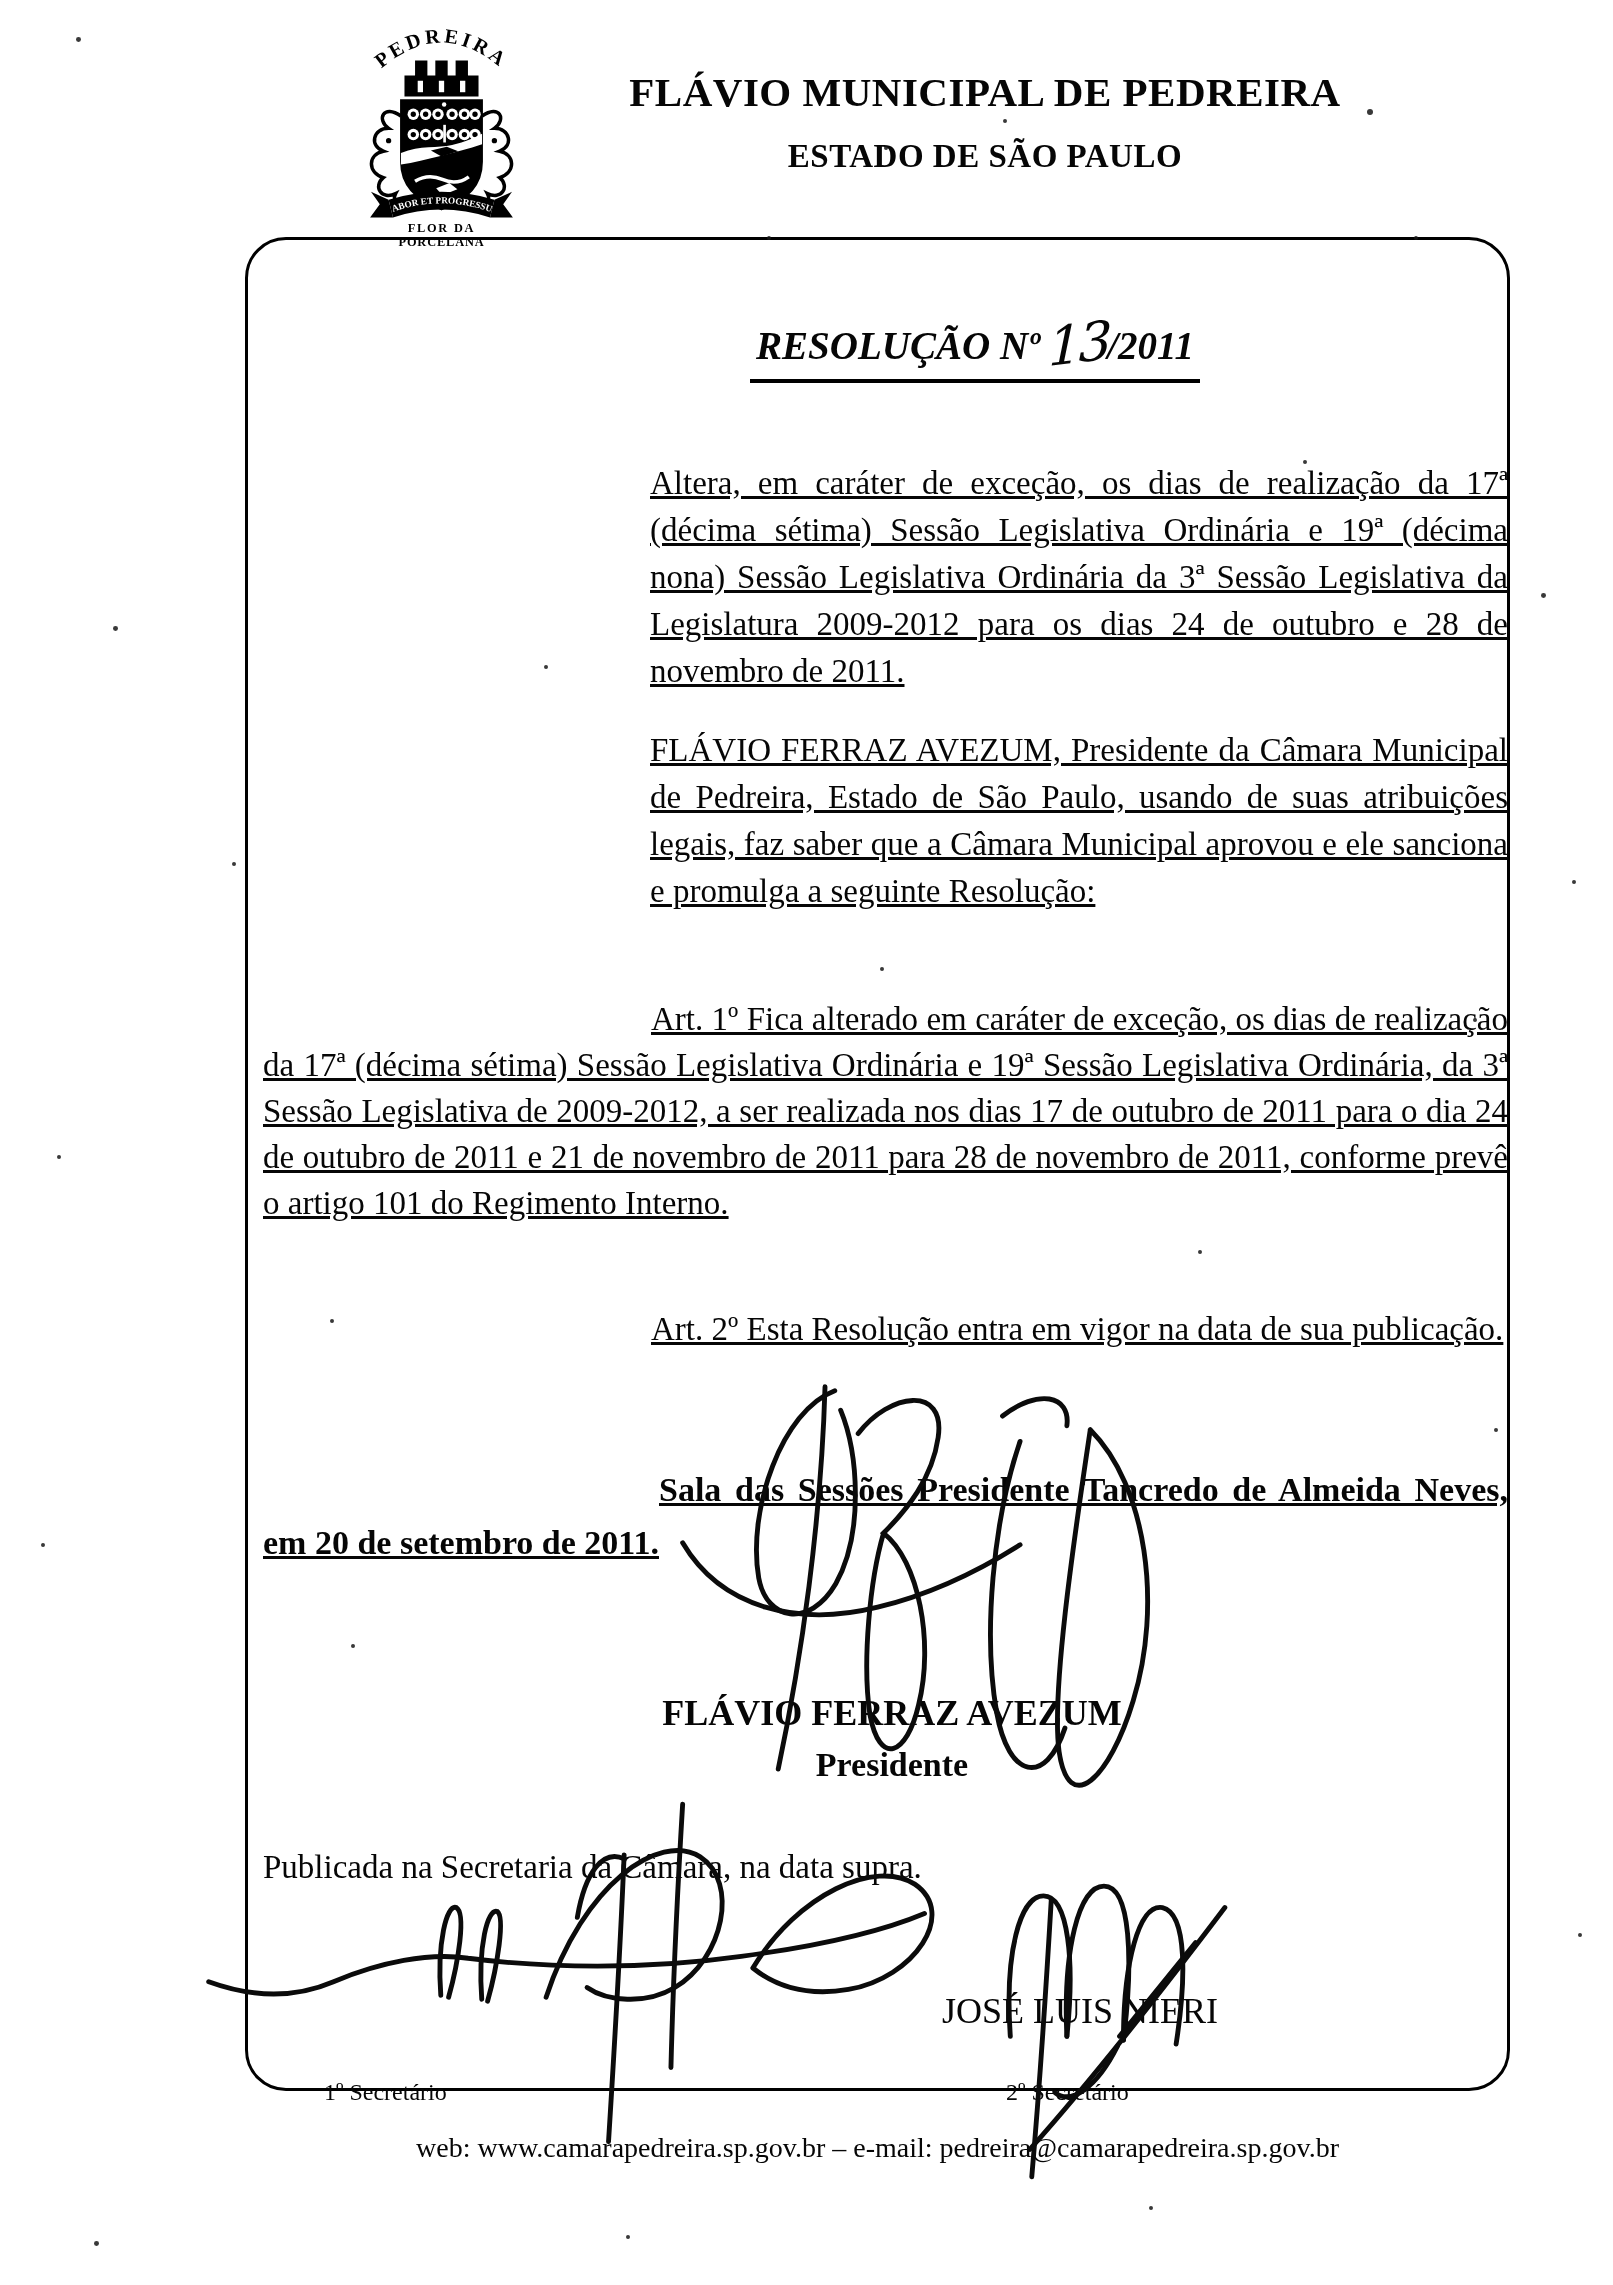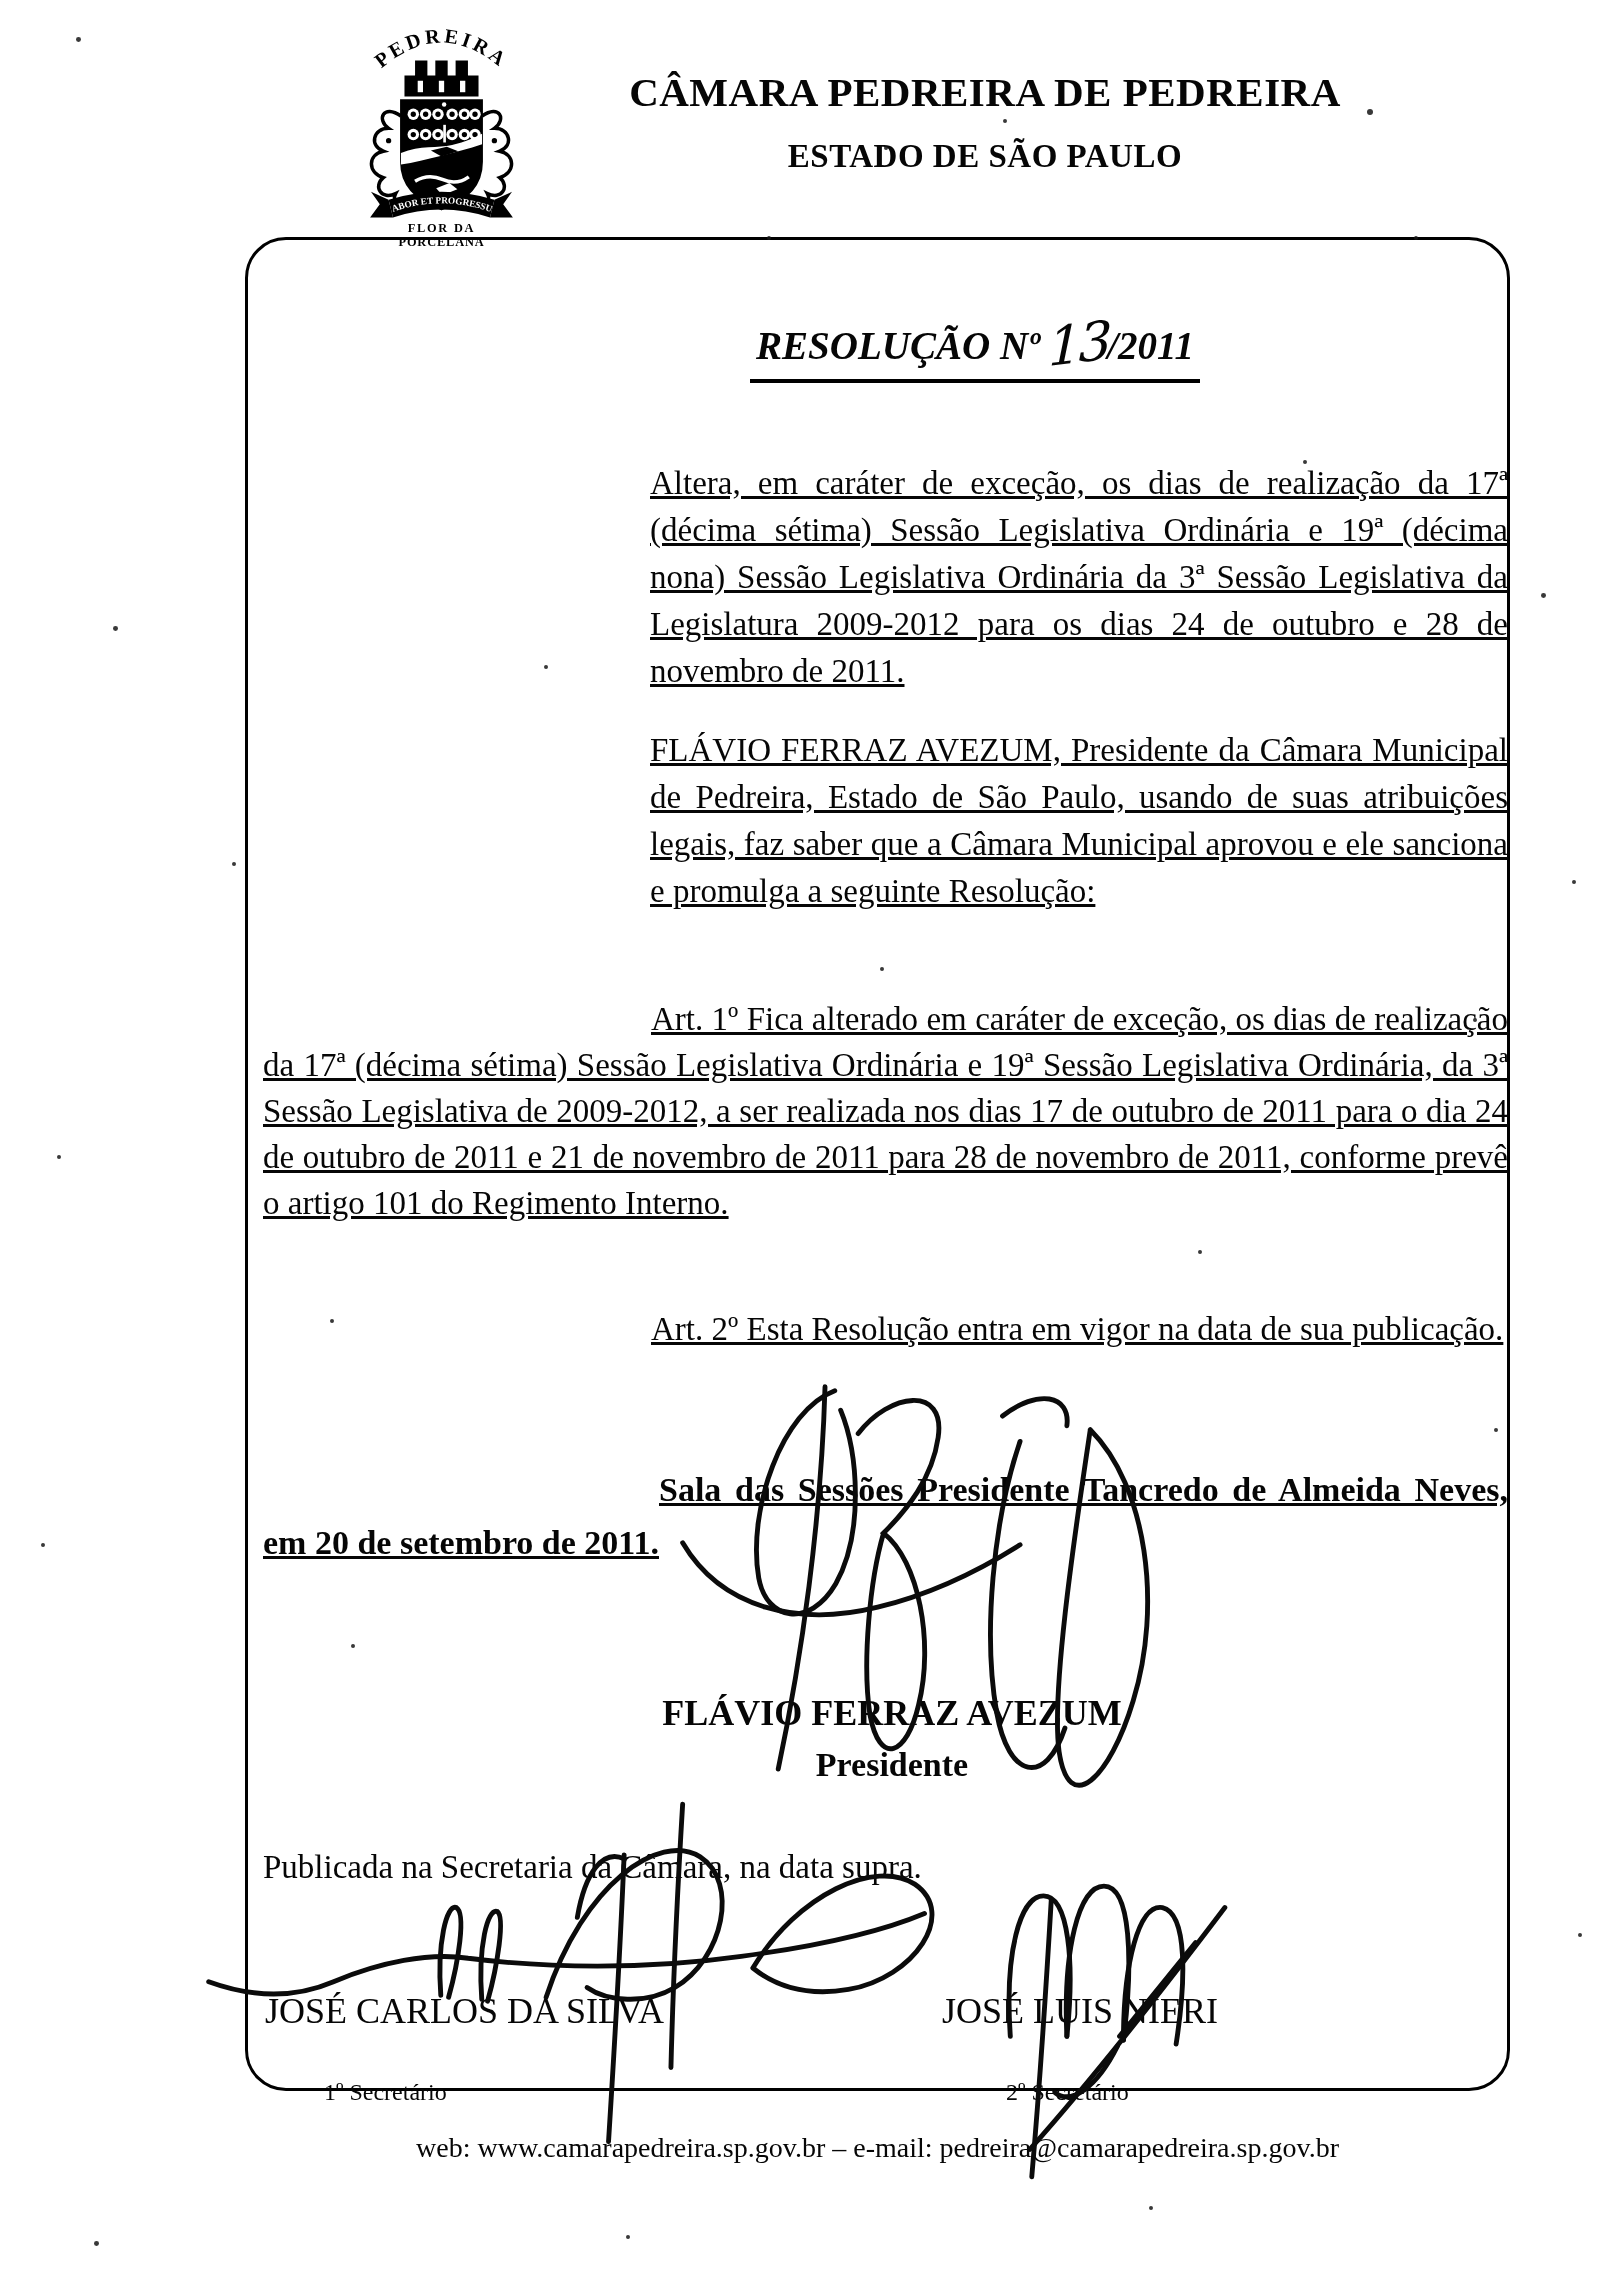--- a/index.html
+++ b/index.html
@@ -126,21 +126,21 @@
     <path d="M40 213 L20 204 L30 218 L19 233 L45 233 Z" fill="#000"></path>
     <path d="M160 213 L180 204 L170 218 L181 233 L155 233 Z" fill="#000"></path>
     <text font-size="10.5" font-weight="bold" fill="#fff" font-family="Liberation Serif, serif">
       <textPath href="#mottoArc" startOffset="50%" text-anchor="middle">LABOR ET PROGRESSUS</textPath>
     </text>
     <text x="100" y="250" text-anchor="middle" font-size="14" font-weight="bold" letter-spacing="2" fill="#000">FLOR DA</text>
     <text x="100" y="266" text-anchor="middle" font-size="14" font-weight="bold" letter-spacing="1" fill="#000">PORCELANA</text>
   </svg>
 
   <div class="header-text">
-    <div class="org-name">CÂMARA PEDREIRA DE PEDREIRA</div>
+    <div class="org-name">FLÁVIO MUNICIPAL DE PEDREIRA</div>
     <div class="state-name">ESTADO DE SÃO PAULO</div>
   </div>
 
   <div class="frame"></div>
 
   <div class="doc-title">
     <span class="underline">
       <span>RESOLUÇÃO Nº</span><span class="t-number">13</span><span>/2011</span>
     </span>
   </div>
@@ -149,21 +149,20 @@
   <div class="para preamble">FLÁVIO FERRAZ AVEZUM, Presidente da Câmara Municipal de Pedreira, Estado de São Paulo, usando de suas atribuições legais, faz saber que a Câmara Municipal aprovou e ele sanciona e promulga a seguinte Resolução:</div>
   <div class="para art1">Art. 1º Fica alterado em caráter de exceção, os dias de realização da 17ª (décima sétima) Sessão Legislativa Ordinária e 19ª Sessão Legislativa Ordinária, da 3ª Sessão Legislativa de 2009-2012, a ser realizada nos dias 17 de outubro de 2011 para o dia 24 de outubro de 2011 e 21 de novembro de 2011 para 28 de novembro de 2011, conforme prevê o artigo 101 do Regimento Interno.</div>
   <div class="para art2">Art. 2º Esta Resolução entra em vigor na data de sua publicação.</div>
   <div class="para sala">Sala das Sessões Presidente Tancredo de Almeida Neves, em 20 de setembro de 2011.</div>
 
   <div class="sign-center flavio-name">FLÁVIO FERRAZ AVEZUM</div>
   <div class="sign-center flavio-role">Presidente</div>
 
   <div class="publicada">Publicada na Secretaria da Câmara, na data supra.</div>
 
-  <div class="sec-name left">JOSÉ CARLOS DA SILVA</div>
   <div class="sec-role left">1º Secretário</div>
   <div class="sec-name right">JOSÉ LUIS NIERI</div>
   <div class="sec-role right">2º Secretário</div>
 
   <div class="footer footer-line2">web: www.camarapedreira.sp.gov.br – e-mail: pedreira@camarapedreira.sp.gov.br</div>
 
   <svg class="sig-layer" viewBox="0 0 1654 2343" xmlns="http://www.w3.org/2000/svg" fill="none" stroke="#0b0b0b" stroke-width="5" stroke-linecap="round">
     <g>
       <path d="M856 1426 C 802 1446 766 1548 778 1618 C 786 1662 830 1670 857 1624 C 886 1572 880 1490 862 1446"></path>
       <path d="M846 1422 C 842 1560 822 1700 798 1814"></path>

